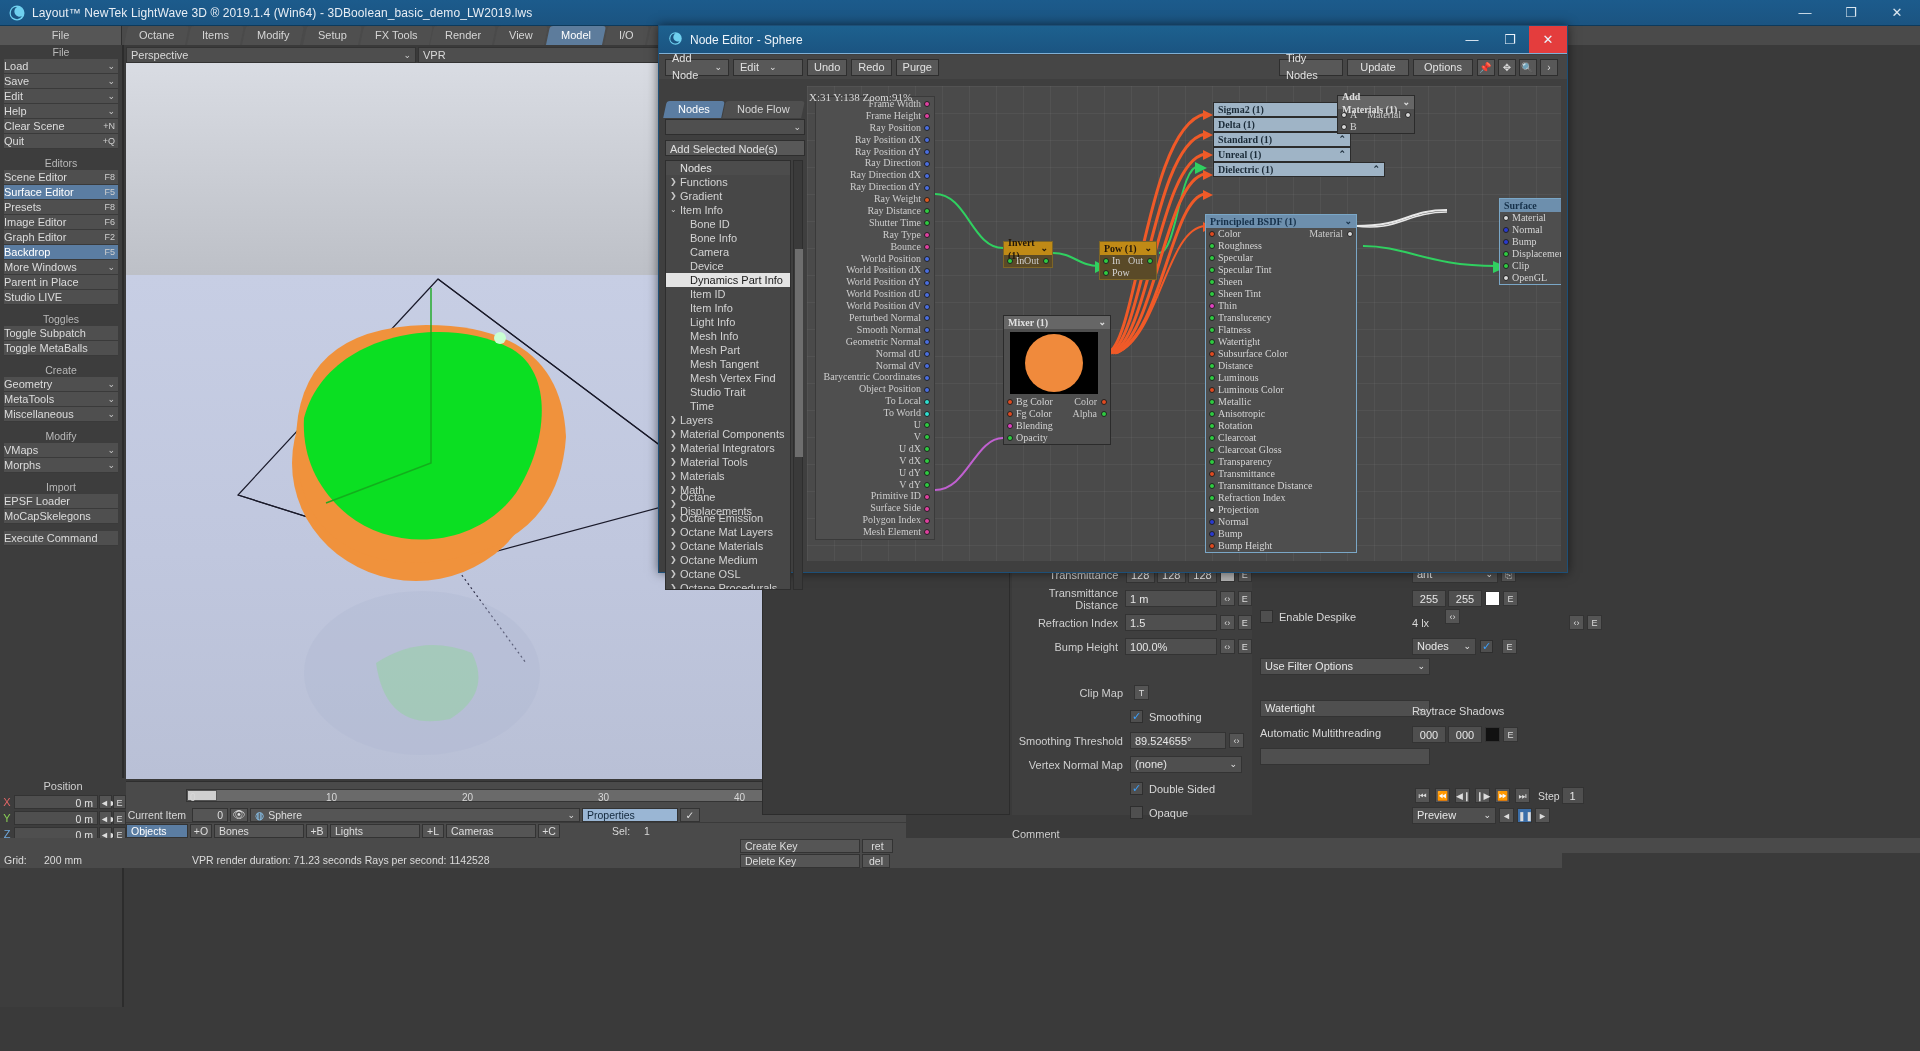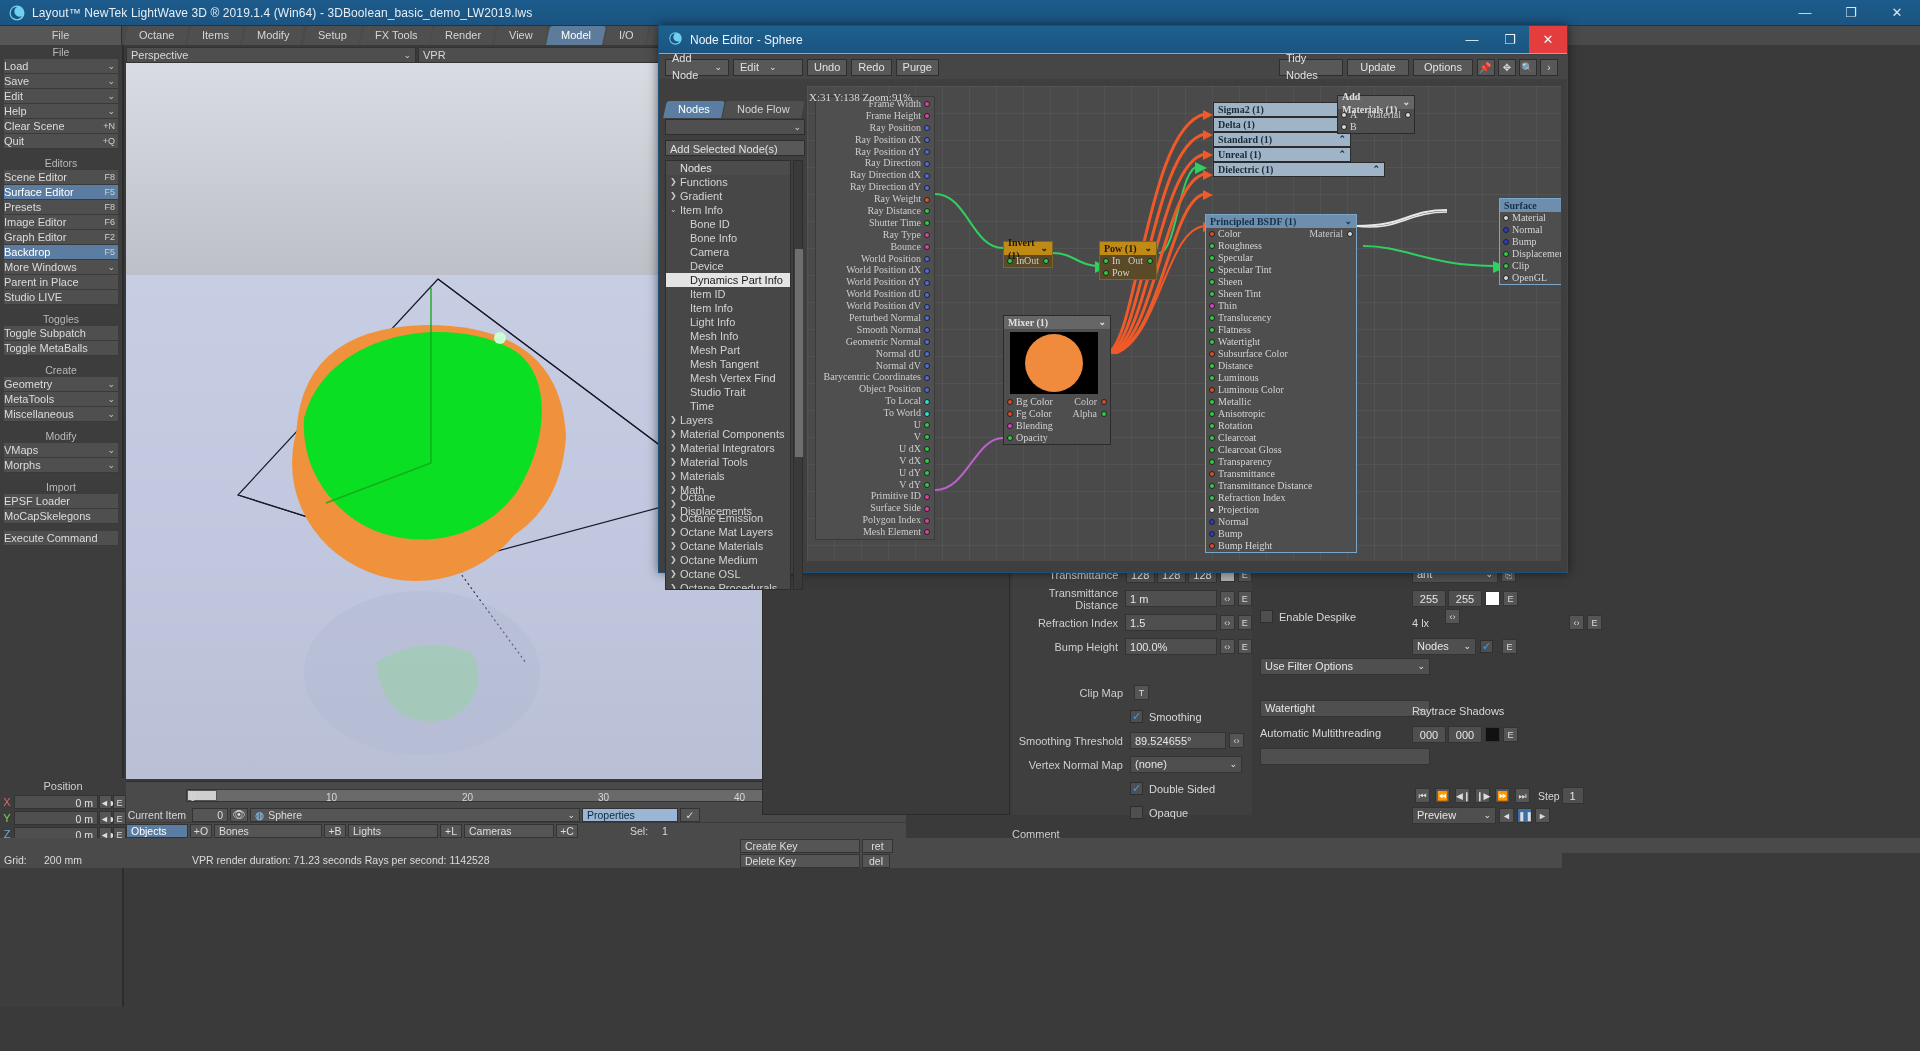--- a/index.html
+++ b/index.html
@@ -475,21 +475,21 @@
   </span>
   <span class="mini" style="width:96px;background:#9ab6d4;color:#13283c;">Properties</span>
   <span class="mini" style="width:20px;justify-content:center;">✓</span>
 </div>
 
 <div id="objrow2">
   <span class="mini" style="width:62px;background:#5b7da2;color:#fff;">
       <span>Objects</span>
     </span>
   <span class="mini" style="width:22px;justify-content:center">+O</span>
-  <span class="mini" style="width:108px;">Bones</span>
+  <span class="mini" style="width:90px;">Bones</span>
   <span class="mini" style="width:22px;justify-content:center">+B</span>
   <span class="mini" style="width:90px;">Lights</span>
   <span class="mini" style="width:22px;justify-content:center">+L</span>
   <span class="mini" style="width:90px;">Cameras</span>
   <span class="mini" style="width:22px;justify-content:center">+C</span>
   <span style="margin-left:50px;font-size:10.5px;">Sel:</span>
   <span style="margin-left:14px;font-size:10.5px;">1</span>
 </div>
 
 <div id="statusbar">

